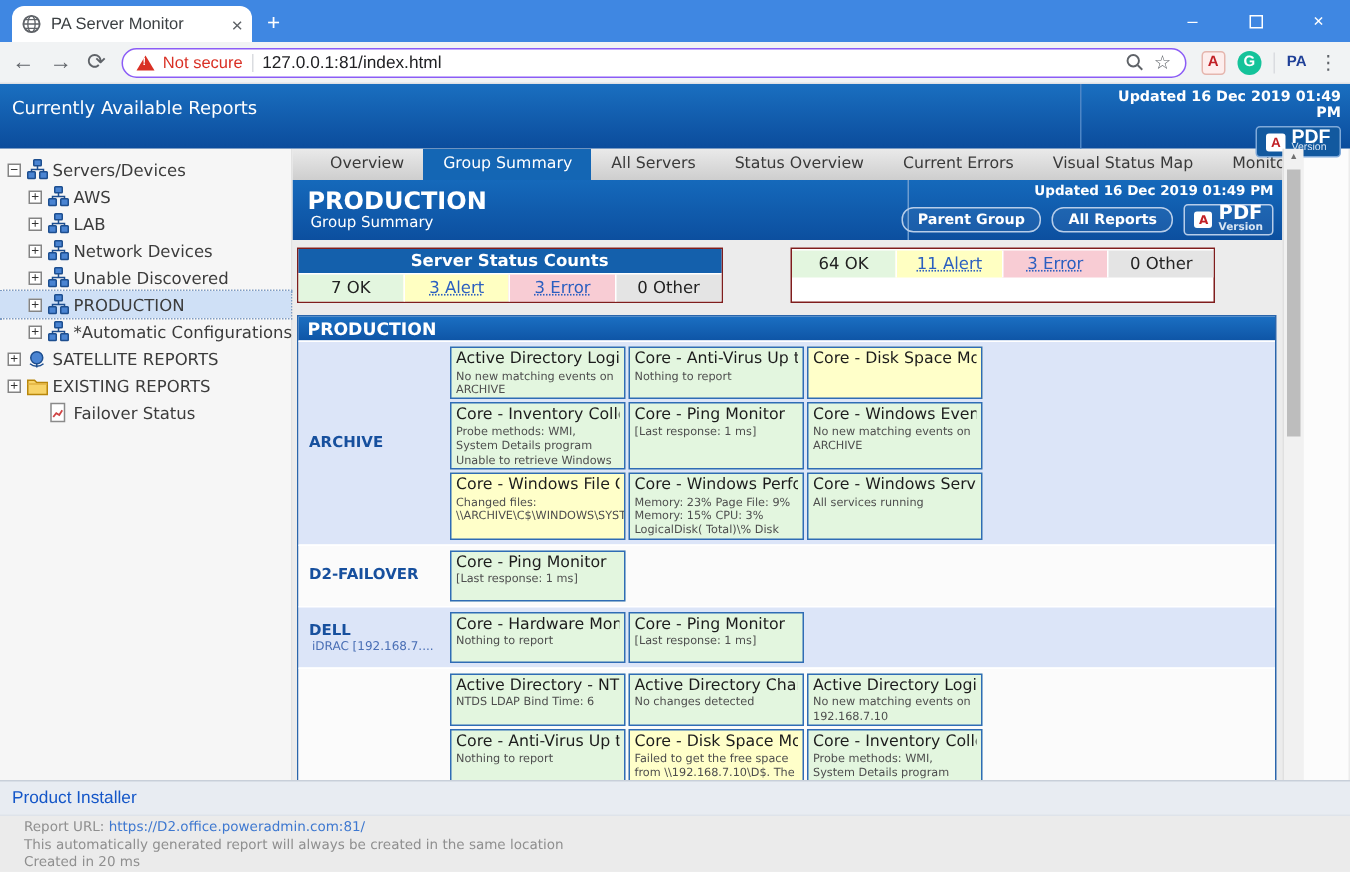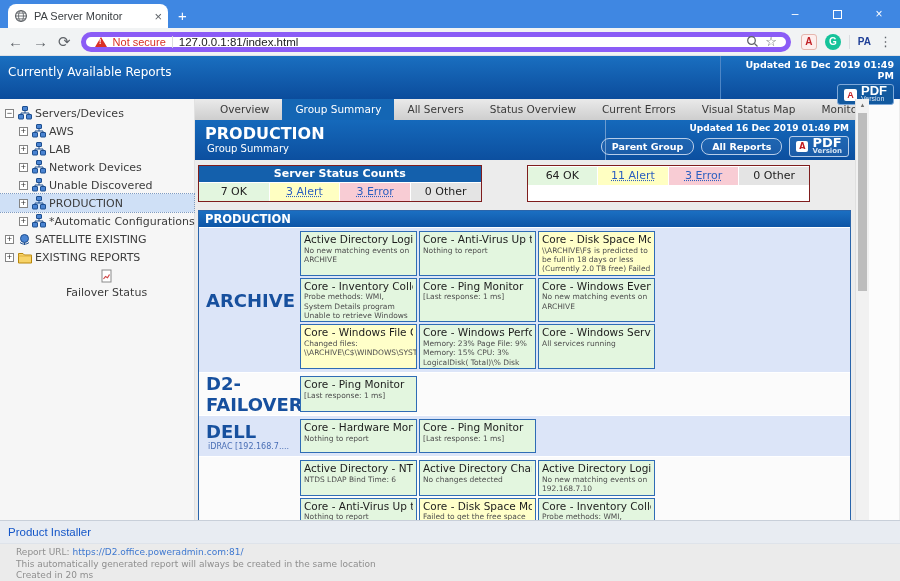--- a/index.html
+++ b/index.html
@@ -12,21 +12,21 @@
   .favicon svg { display:block; }
   .btab-label { font-size:11px; color:#3c4043; flex:1; white-space:nowrap; overflow:hidden; }
   .btab-close { font-size:13px; color:#5f6368; cursor:pointer; }
   .newtab { color:#fff; font-size:15px; margin:0 0 4px 10px; }
   .wincontrols { position:absolute; right:0; top:0; height:28px; display:flex; }
   .wc { width:42px; height:28px; color:#fff; font-size:12px; display:flex; align-items:center; justify-content:center; }
   .maxbox { width:9px; height:9px; border:1px solid #fff; display:inline-block; }
 
   .toolbar { height:28px; background:#f1f3f4; border-bottom:1px solid #dfe1e5; display:flex; align-items:center; padding:0 8px; gap:10px; }
   .navico { color:#5f6368; font-size:15px; line-height:1; }
-  .addrpill { flex:1; height:20px; background:#fff; border:5px solid #8b5cf6; border-radius:11px;
+  .addrpill { flex:1; height:20px; background:#fff; border:1px solid #8b5cf6; border-radius:11px;
               display:flex; align-items:center; padding:0 9px; gap:6px; }
   .tri { width:0; height:0; border-left:6px solid transparent; border-right:6px solid transparent;
          border-bottom:10px solid #d93025; position:relative; }
   .tri::after { content:"!"; position:absolute; left:-1.5px; top:1px; font-size:7px; color:#fff; font-weight:bold; }
   .notsec { color:#d93025; font-size:11px; }
   .pilldiv { width:1px; height:12px; background:#dadce0; }
   .url { color:#202124; font-size:11.5px; flex:1; }
   .zoomico svg { display:block; }
   .starico { color:#5f6368; font-size:13px; }
   .extensions { display:flex; align-items:center; gap:8px; }
@@ -86,21 +86,21 @@
   .st-cell.alert { background:#ffffc2; }
   .st-cell.error { background:#f8ccd4; }
   .st-cell.other { background:#e4e4e4; }
   .st-cell.link { color:#2b5fc0; text-decoration:underline dotted; cursor:pointer; }
 
   .servertable { margin:2px 3px 0 3px; width:653px; border:1px solid #2a65ab; font-family:"DejaVu Sans",sans-serif; background:#fbfbfb; }
   .tbl-head { background:linear-gradient(#1b6fc2,#0e55a6); color:#fff; font-weight:bold; font-size:11.5px; padding:1px 6px; height:16px; }
   .srv-row { display:flex; background:#fbfbfb; border-top:1px solid #fff; }
   .srv-row.alt { background:#dce5f8; }
   .srv-name { width:100px; flex:none; display:flex; align-items:center; padding-left:7px; flex-wrap:wrap; align-content:center; }
-  .srv-link { font-weight:bold; font-size:18px; color:#17509e; text-decoration:none; cursor:pointer; }
+  .srv-link { font-weight:bold; font-size:10px; color:#17509e; text-decoration:none; cursor:pointer; }
   .srv-suffix { font-size:8px; color:#4a6fb5; margin-left:2px; }
   .mcells { width:363px; display:flex; flex-wrap:wrap; padding:2px 0; }
   .mcell { width:117px; min-height:34px; margin:1px; border:1px solid #2f6cb5; padding:1px 3px; overflow:hidden; cursor:pointer; }
   .mcell.ok { background:#e3f6df; }
   .mcell.alert { background:#ffffc9; }
   .mtitle { font-size:10.5px; color:#1c1c1c; line-height:1.2; white-space:nowrap; overflow:hidden; }
   .mdetail { font-size:7.5px; color:#4e4e4e; line-height:1.25; }
 
   .vscroll { width:14px; background:#f1f1f1; border-left:1px solid #e0e0e0; position:relative; }
   .varrow { height:12px; font-size:6px; color:#707070; text-align:center; line-height:12px; }
@@ -271,33 +271,33 @@
         </div>
         <div class="tree-item" style="padding-left: 5px;">
           <span class="exp">+</span>
           <span class="ticon">
             <svg width="13" height="13" viewBox="0 0 13 13">
               <circle cx="6.5" cy="5.5" r="4" fill="#4a84d2" stroke="#1d4e8f"></circle>
               <path d="M2 9.5c2.5 2.2 6.5 2.2 9 0" fill="none" stroke="#1d4e8f"></path>
               <path d="M6.5 9.5v2.5" stroke="#1d4e8f"></path>
             </svg>
           </span>
-          <span class="tlabel">SATELLITE EXISTING</span>
+          <span class="tlabel">SATELLITE REPORTS</span>
         </div>
         <div class="tree-item" style="padding-left: 5px;">
           <span class="exp">+</span>
           <span class="ticon">
             <svg width="14" height="13" viewBox="0 0 14 13">
               <path d="M0.5 2.5h4.5l1.5 1.5h7v8h-13z" fill="#f7d368" stroke="#b8860b"></path>
               <path d="M0.5 5h13" stroke="#e0b040"></path>
             </svg>
           </span>
           <span class="tlabel">EXISTING REPORTS</span>
         </div>
-        <div class="tree-item" style="padding-left: 19px; flex-direction: column;">
+        <div class="tree-item" style="padding-left: 19px;">
           <span class="exp-spacer"></span>
           <span class="ticon">
             <svg width="13" height="14" viewBox="0 0 13 14">
               <rect x="2" y="1" width="9" height="12" fill="#fff" stroke="#8a8a8a"></rect>
               <path d="M3.5 10l2-2.5 2 1.2 2-3.2" fill="none" stroke="#d04545" stroke-width="1.2"></path>
             </svg>
           </span>
           <span class="tlabel">Failover Status</span>
         </div>
       </div>
@@ -366,21 +366,20 @@
               <div class="mcell ok">
                 <div class="mtitle">Active Directory Login Monitor</div>
                 <div class="mdetail">No new matching events on ARCHIVE</div>
               </div>
               <div class="mcell ok">
                 <div class="mtitle">Core - Anti-Virus Up to Date</div>
                 <div class="mdetail">Nothing to report</div>
               </div>
               <div class="mcell alert">
                 <div class="mtitle">Core - Disk Space Monitor</div>
-                <div class="mdetail">\\ARCHIVE\F$ is predicted to be full in 18 days or less (Currently 2.0 TB free) Failed</div>
               </div>
               <div class="mcell ok">
                 <div class="mtitle">Core - Inventory Collector</div>
                 <div class="mdetail">Probe methods: WMI, System Details program Unable to retrieve Windows</div>
               </div>
               <div class="mcell ok">
                 <div class="mtitle">Core - Ping Monitor</div>
                 <div class="mdetail">[Last response: 1 ms]</div>
               </div>
               <div class="mcell ok">

